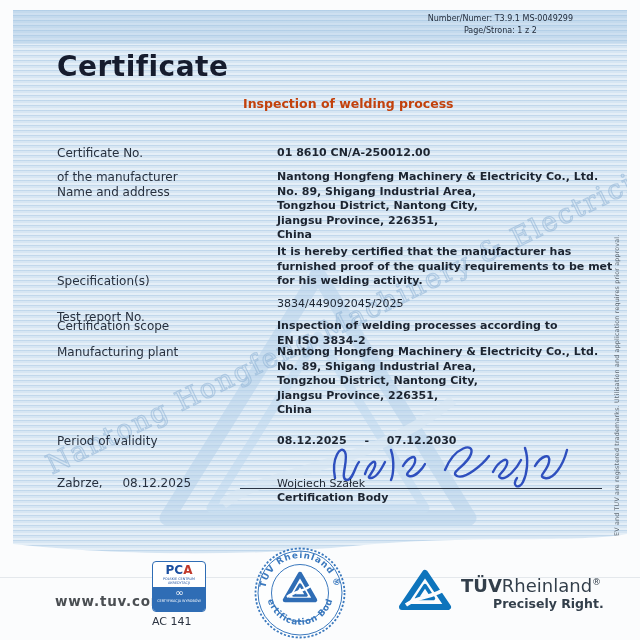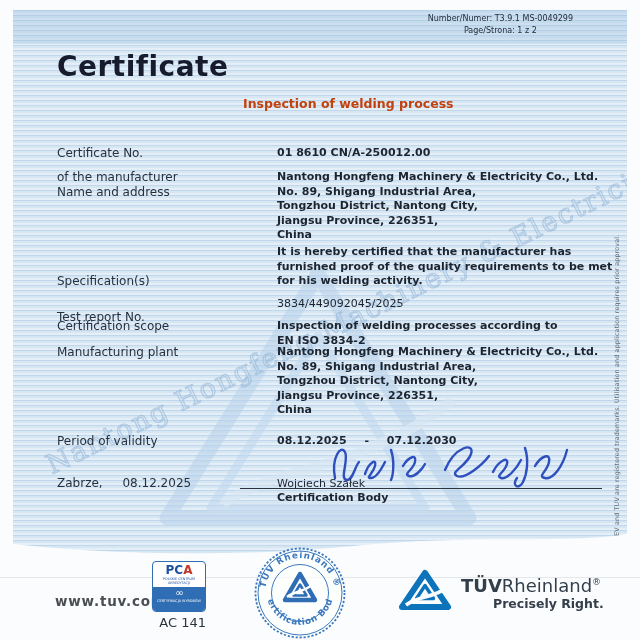--- a/index.html
+++ b/index.html
@@ -53,21 +53,21 @@
   .website { position:absolute; left:55px; top:593px; font-size:13.5px; font-weight:700; letter-spacing:0.8px; color:#4a4e52; }
 
   .pca-badge { position:absolute; left:152px; top:561px; width:54px; height:51px; background:#ffffff;
     border:1.5px solid #2f6db5; border-radius:4px; overflow:hidden; text-align:center; }
   .pca-name { font-size:12px; font-weight:800; color:#1b4fa0; line-height:13px; padding-top:2px; }
   .pca-name .a-red { color:#c0392b; }
   .pca-sub { font-size:3.4px; color:#1b4fa0; line-height:4px; }
   .pca-box { margin-top:2px; background:#2f6db5; height:26px; color:#fff; }
   .pca-inf { font-size:10px; line-height:12px; letter-spacing:-1px; }
   .pca-boxtext { font-size:3.4px; line-height:4px; }
-  .pca-code { position:absolute; left:152px; top:615px; width:54px; text-align:right; font-size:13px; color:#2b3340; }
+  .pca-code { position:absolute; left:152px; top:615px; width:54px; text-align:left; font-size:11px; color:#2b3340; }
 
   .seal { position:absolute; left:254px; top:547px; }
 
   .brand { position:absolute; left:398px; top:568px; display:flex; align-items:flex-start; }
   .brand-text { margin-left:9px; padding-top:4px; color:#333f4b; }
   .brand-line1 { font-size:18px; line-height:20px; white-space:nowrap; }
   .brand-line1 .tuv { font-weight:800; }
   .brand-line1 .reg { font-size:9px; vertical-align:super; }
   .brand-line2 { font-size:12.5px; font-weight:700; line-height:16px;margin-left:32px; }
 </style>

